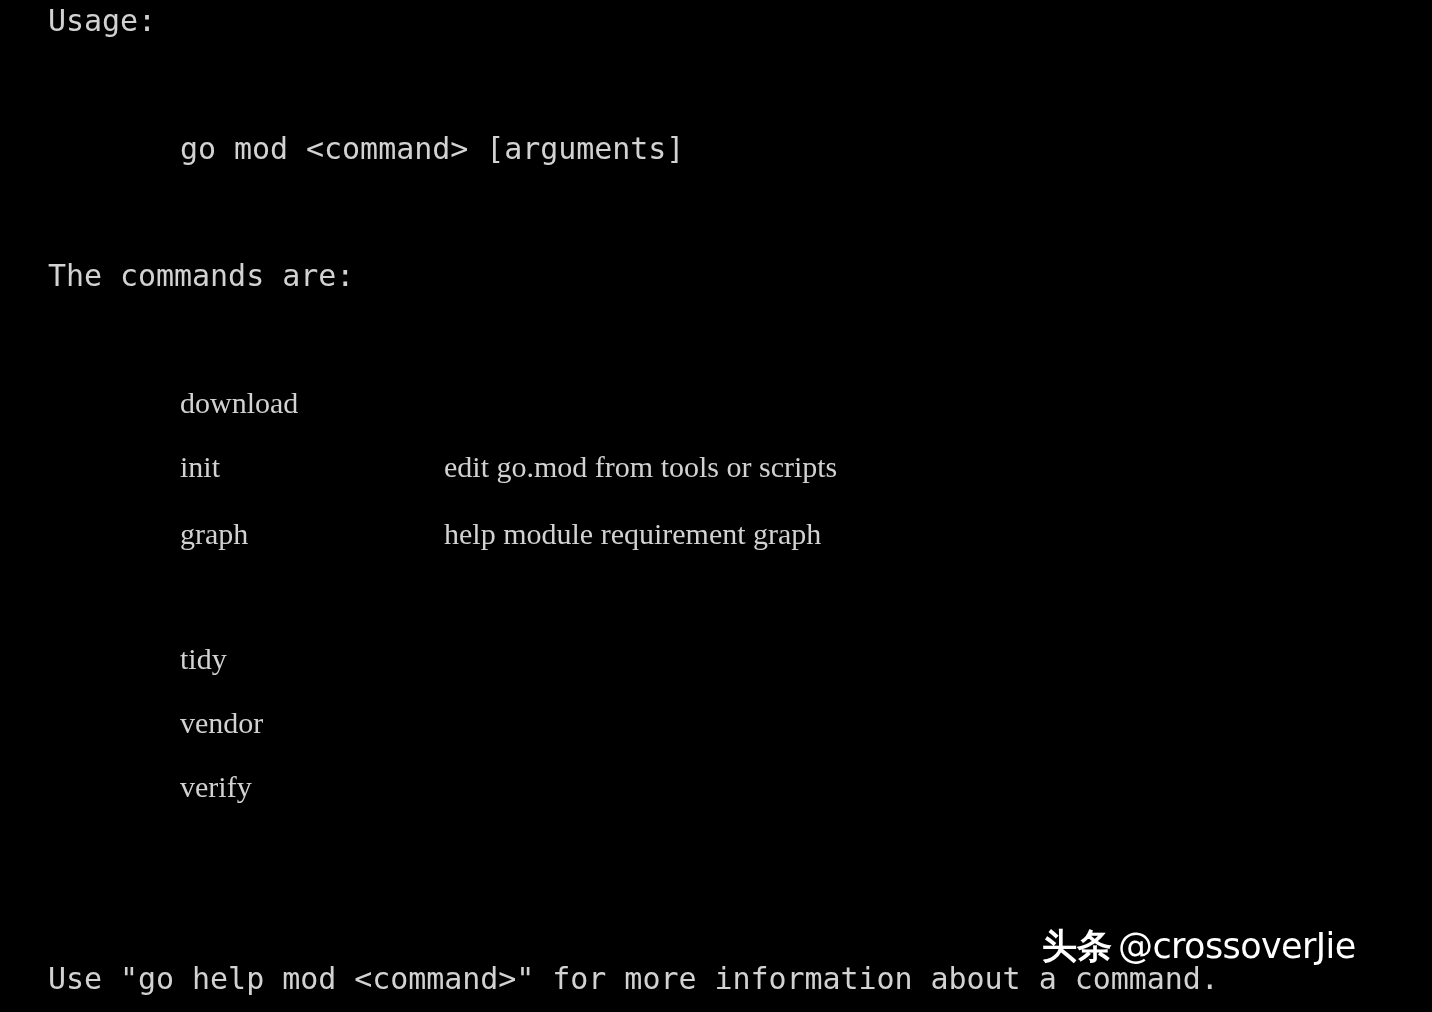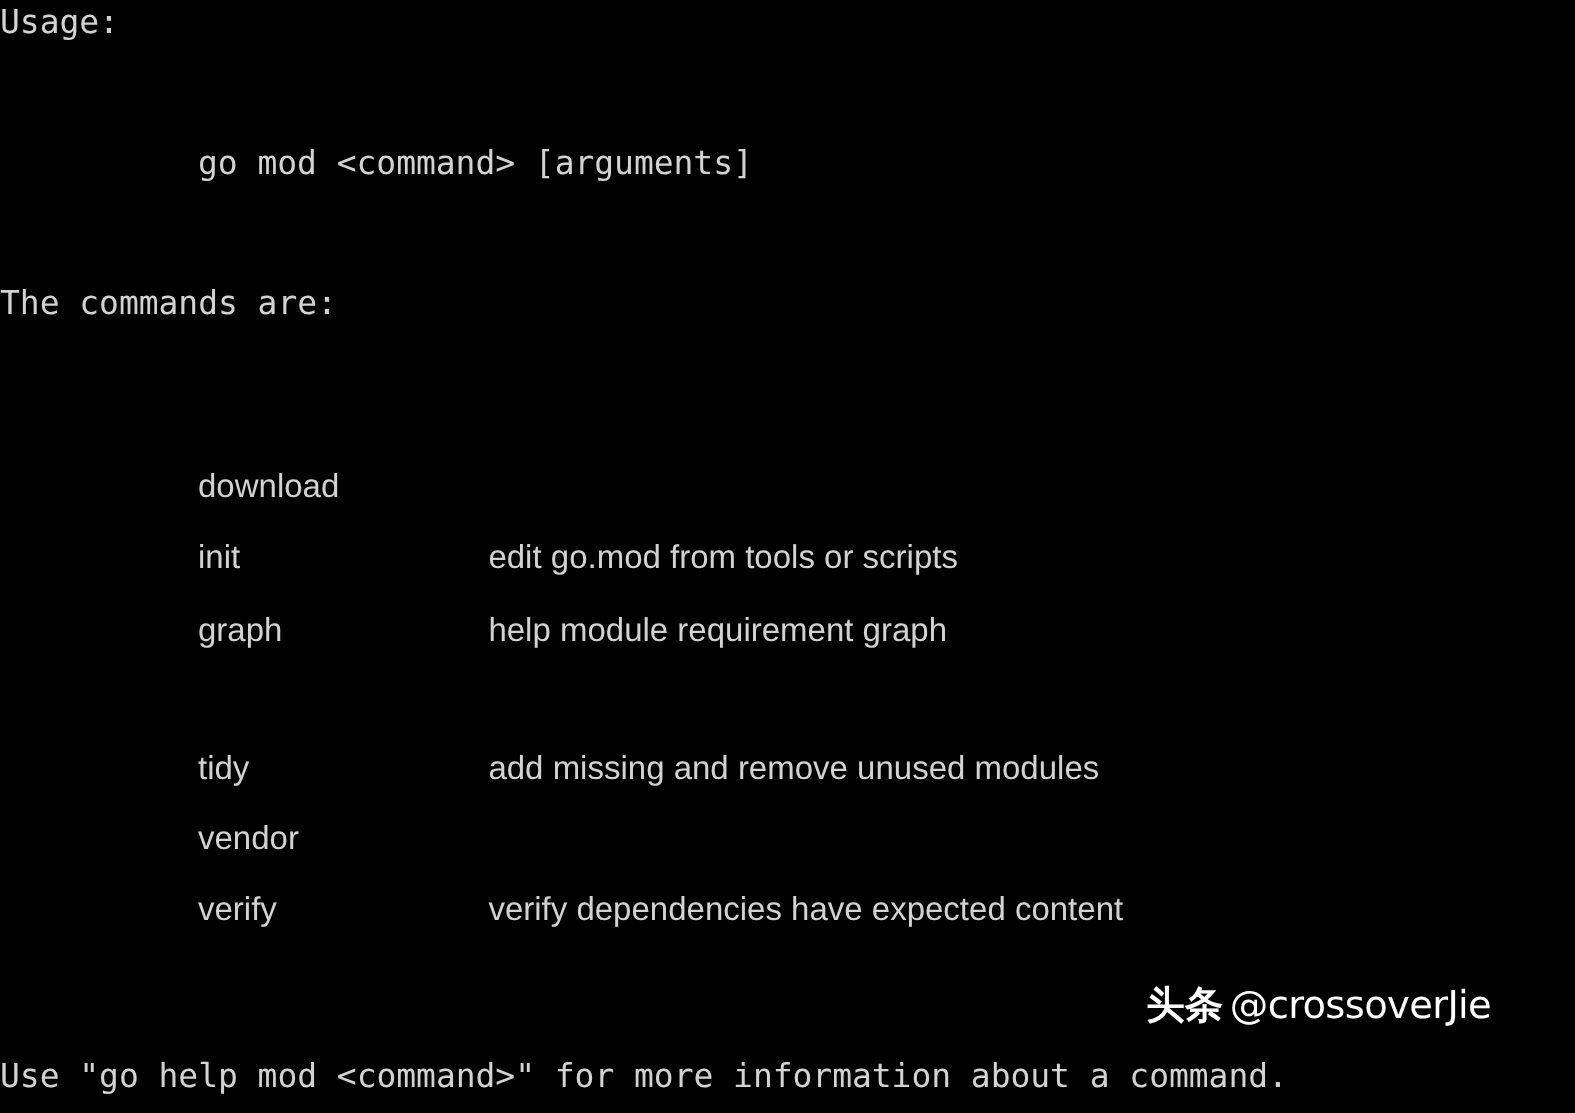--- a/index.html
+++ b/index.html
@@ -47,53 +47,52 @@
   .row-cmd-2 { top: 517px; }
   .row-cmd-3 { top: 578px; }
   .row-cmd-4 { top: 642px; }
   .row-cmd-5 { top: 706px; }
   .row-cmd-6 { top: 770px; text-align: right; }
   .row-cmd-7 { top: 834px; }
 
   .row-footer { top: 962px; }
 
   
-  .col-0   { left: 0px;   }
+  .col-0   { left: 0px; padding-left: 48px;   }
   .col-ind { left: 180px; }
 
   
   .cmd-row {
     position: absolute;
     left: 0;
     width: 1432px;
     white-space: pre;
-    font-family: Liberation Sans, sans-serif;
+    font-family: Liberation Serif, serif;
     font-size: 30px;
     line-height: 34px;
     color: #d2d2d2;
-    margin-top: 40px;
   }
   .cmd-name {
     position: absolute;
     left: 180px;
     top: 0;
     white-space: pre;
   }
   .cmd-desc {
     position: absolute;
     left: 444px;
     top: 0;
     white-space: pre;
   }
 
   
   #watermark {
     position: absolute;
     left: 1042px;
-    top: 895px;
+    top: 927px;
     display: flex;
     align-items: center;
     gap: 6px;
     color: #ffffff;
     pointer-events: none;
     z-index: 5;
   }
   #watermark .wm-logo {
     font-family: "DejaVu Sans", "Liberation Sans", sans-serif;
     font-size: 35px;
@@ -132,30 +131,28 @@
   </div>
 
   <div class="cmd-row row-cmd-2">
     <span class="cmd-name">graph</span>
     <span class="cmd-desc">help module requirement graph</span>
   </div>
 
 
   <div class="cmd-row row-cmd-4">
     <span class="cmd-name">tidy</span>
-    <span class="cmd-desc">add missing and remove unused modules</span>
   </div>
 
   <div class="cmd-row row-cmd-5">
     <span class="cmd-name">vendor</span>
   </div>
 
   <div class="cmd-row row-cmd-6">
     <span class="cmd-name">verify</span>
-    <span class="cmd-desc">verify dependencies have expected content</span>
   </div>
 
 
   <div class="tline row-footer col-0">Use "go help mod &lt;command&gt;" for more information about a command.</div>
 
   <div id="watermark">
     <span class="wm-logo">头条</span>
     <span class="wm-handle">@crossoverJie</span>
   </div>
 

